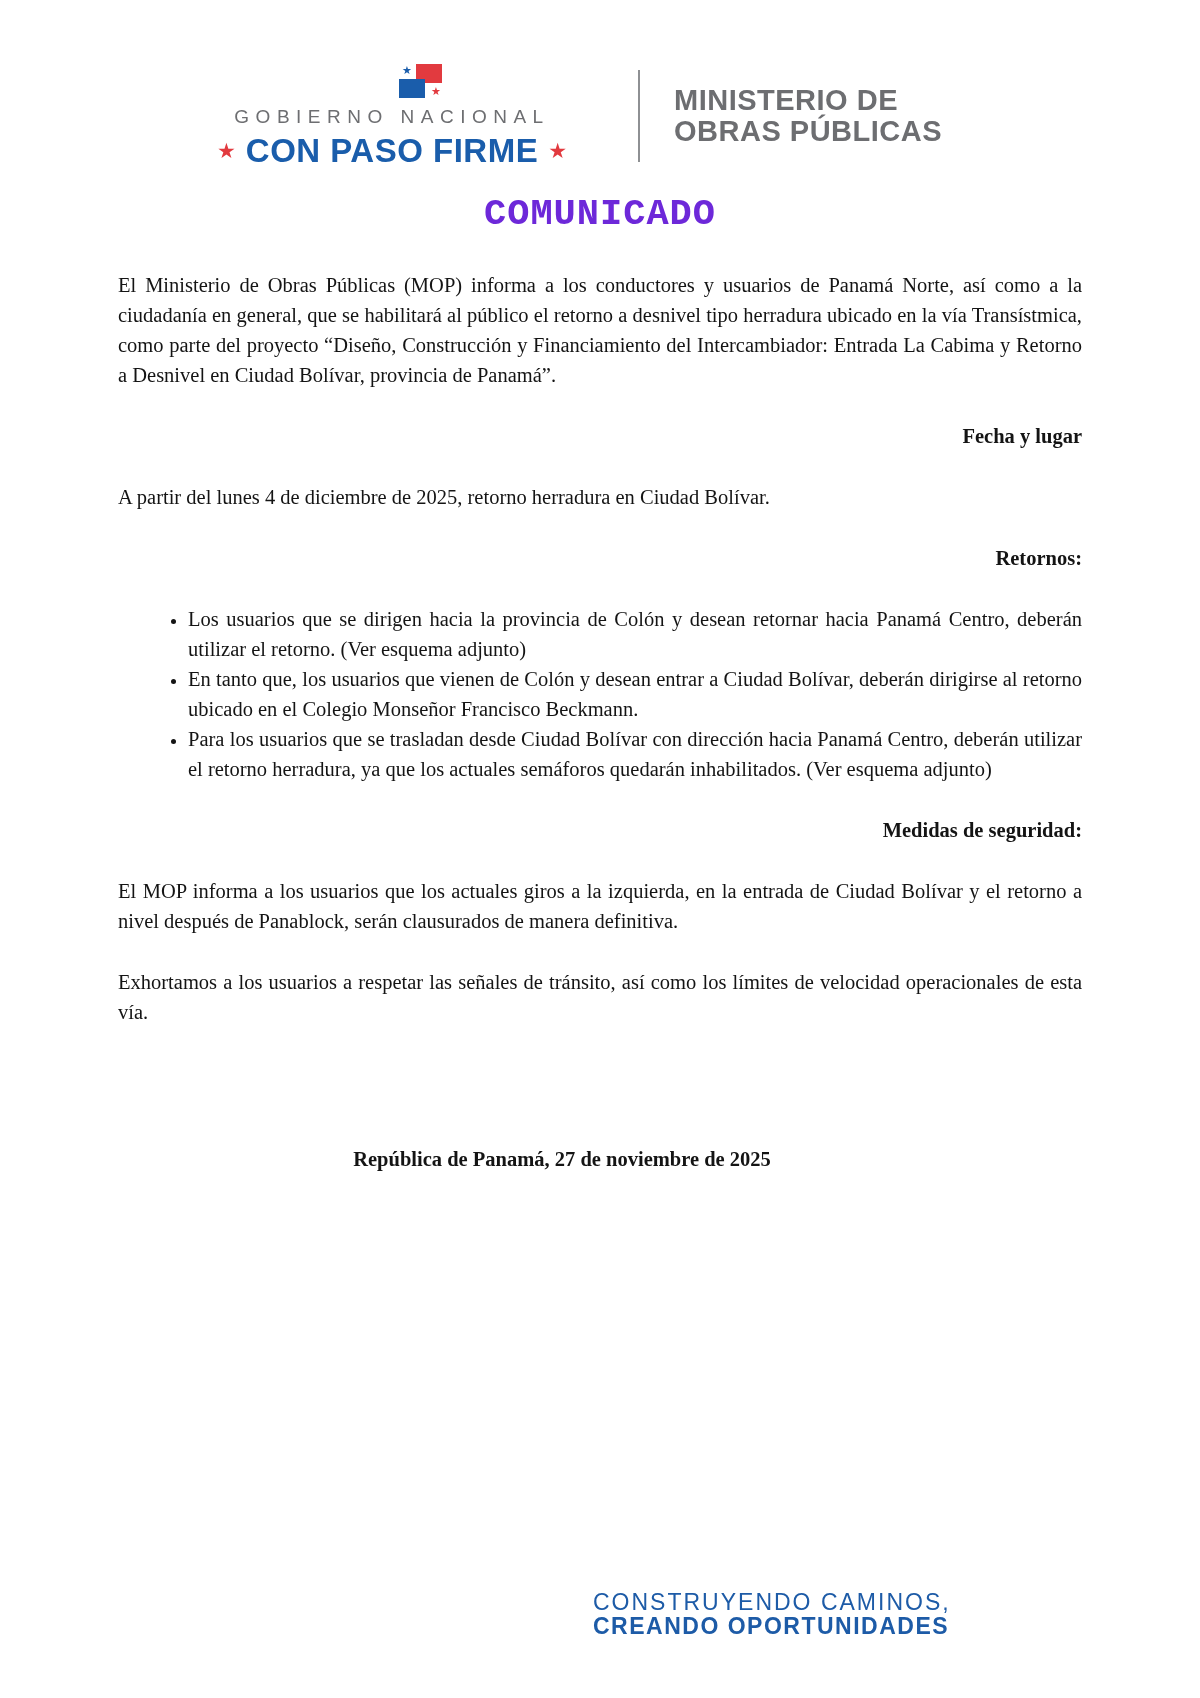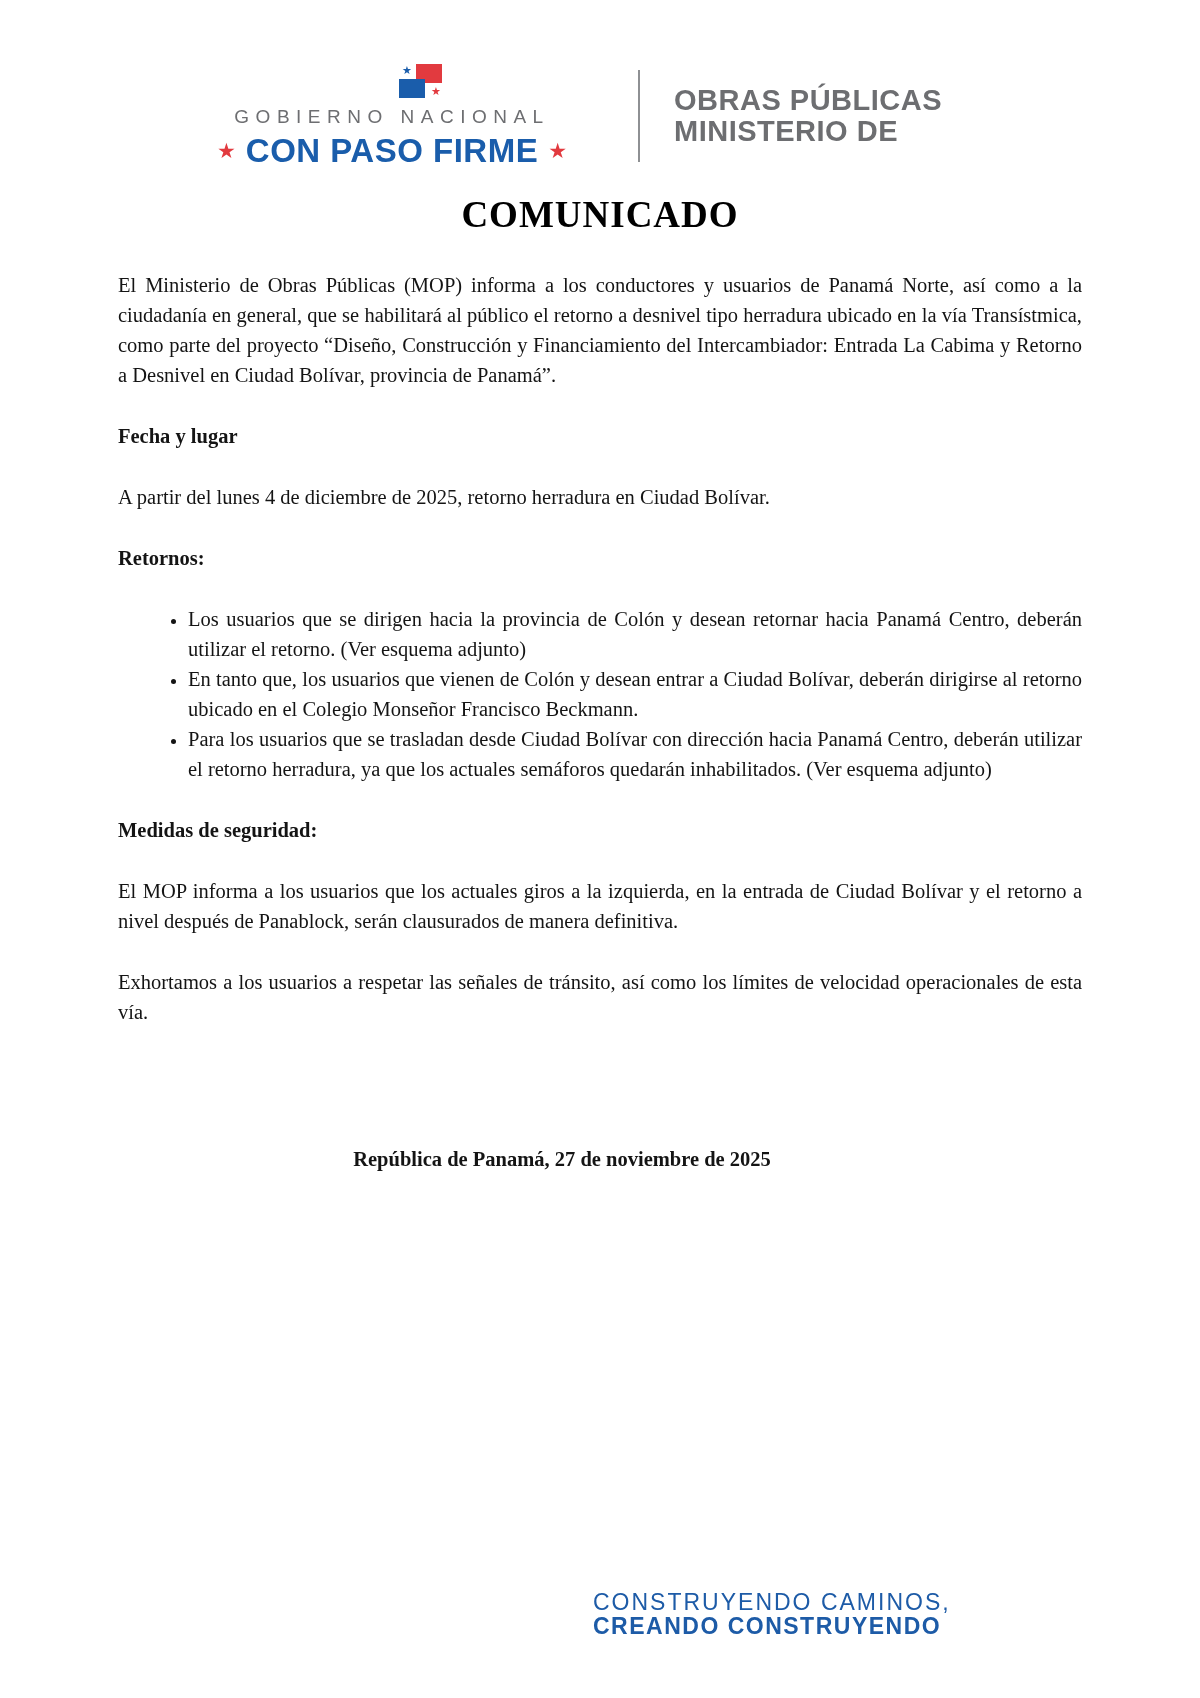--- a/index.html
+++ b/index.html
@@ -42,33 +42,33 @@
   .ministry {
     font-family:"Liberation Sans", sans-serif;
     font-size:29px; font-weight:700; color:#6d6e71;
     line-height:31px; letter-spacing:0.5px; white-space:nowrap;
   }
 
   
   .title {
     position:absolute; top:193px; left:0; width:100%;
     text-align:center;
-    font-family:Liberation Serif, serif;
+    font-family:Liberation Mono, monospace;
     font-size:37px; font-weight:700; letter-spacing:1px;
-    color:#000000;
+    color:#6d28d9;
   }
 
   
   .body {
     position:absolute; top:270px; left:118px; width:964px;
     font-size:20.5px; line-height:30px;
     text-align:justify;
   }
   .body p { margin:0 0 31px 0; }
-  .body p.h { font-weight:700; text-align:left; }
+  .body p.h { font-weight:700; text-align:right; }
   .body ul { margin:0 0 31px 0; padding-left:70px; list-style:disc; }
   .body li { text-align:justify; }
   .body li::marker { font-size:0.9em; }
 
   
   .signature {
     position:absolute; top:1144px; left:80px; width:964px;
     text-align:center; font-weight:700;
     font-size:20.5px; line-height:30px;
   }
@@ -97,22 +97,22 @@
       </div>
       <div class="gobierno">GOBIERNO NACIONAL</div>
       <div class="paso-firme">
         <span class="star-red">★</span>
         <span class="pf-text">CON PASO FIRME</span>
         <span class="star-red">★</span>
       </div>
     </div>
     <div class="divider"></div>
     <div class="ministry">
+      <div>MINISTERIO DE</div>
       <div>OBRAS PÚBLICAS</div>
-      <div>MINISTERIO DE</div>
     </div>
   </header>
 
   <h1 class="title">COMUNICADO</h1>
 
   <main class="body">
     <p>El Ministerio de Obras Públicas (MOP) informa a los conductores y usuarios de Panamá Norte, así como a la ciudadanía en general, que se habilitará al público el retorno a desnivel tipo herradura ubicado en la vía Transístmica, como parte del proyecto “Diseño, Construcción y Financiamiento del Intercambiador: Entrada La Cabima y Retorno a Desnivel en Ciudad Bolívar, provincia de Panamá”.</p>
 
     <p class="h">Fecha y lugar</p>
     <p>A partir del lunes 4 de diciembre de 2025, retorno herradura en Ciudad Bolívar.</p>
@@ -128,16 +128,16 @@
     <p>El MOP informa a los usuarios que los actuales giros a la izquierda, en la entrada de Ciudad Bolívar y el retorno a nivel después de Panablock, serán clausurados de manera definitiva.</p>
     <p>Exhortamos a los usuarios a respetar las señales de tránsito, así como los límites de velocidad operacionales de esta vía.</p>
   </main>
 
   <div class="signature">
     <div>República de Panamá,  27 de noviembre de 2025</div>
   </div>
 
   <div class="footer">
     <div class="f1">CONSTRUYENDO CAMINOS,</div>
-    <div class="f2">CREANDO CONSTRUYENDO</div>
+    <div class="f2">CREANDO OPORTUNIDADES</div>
   </div>
 
 </div>
 
 </body></html>

